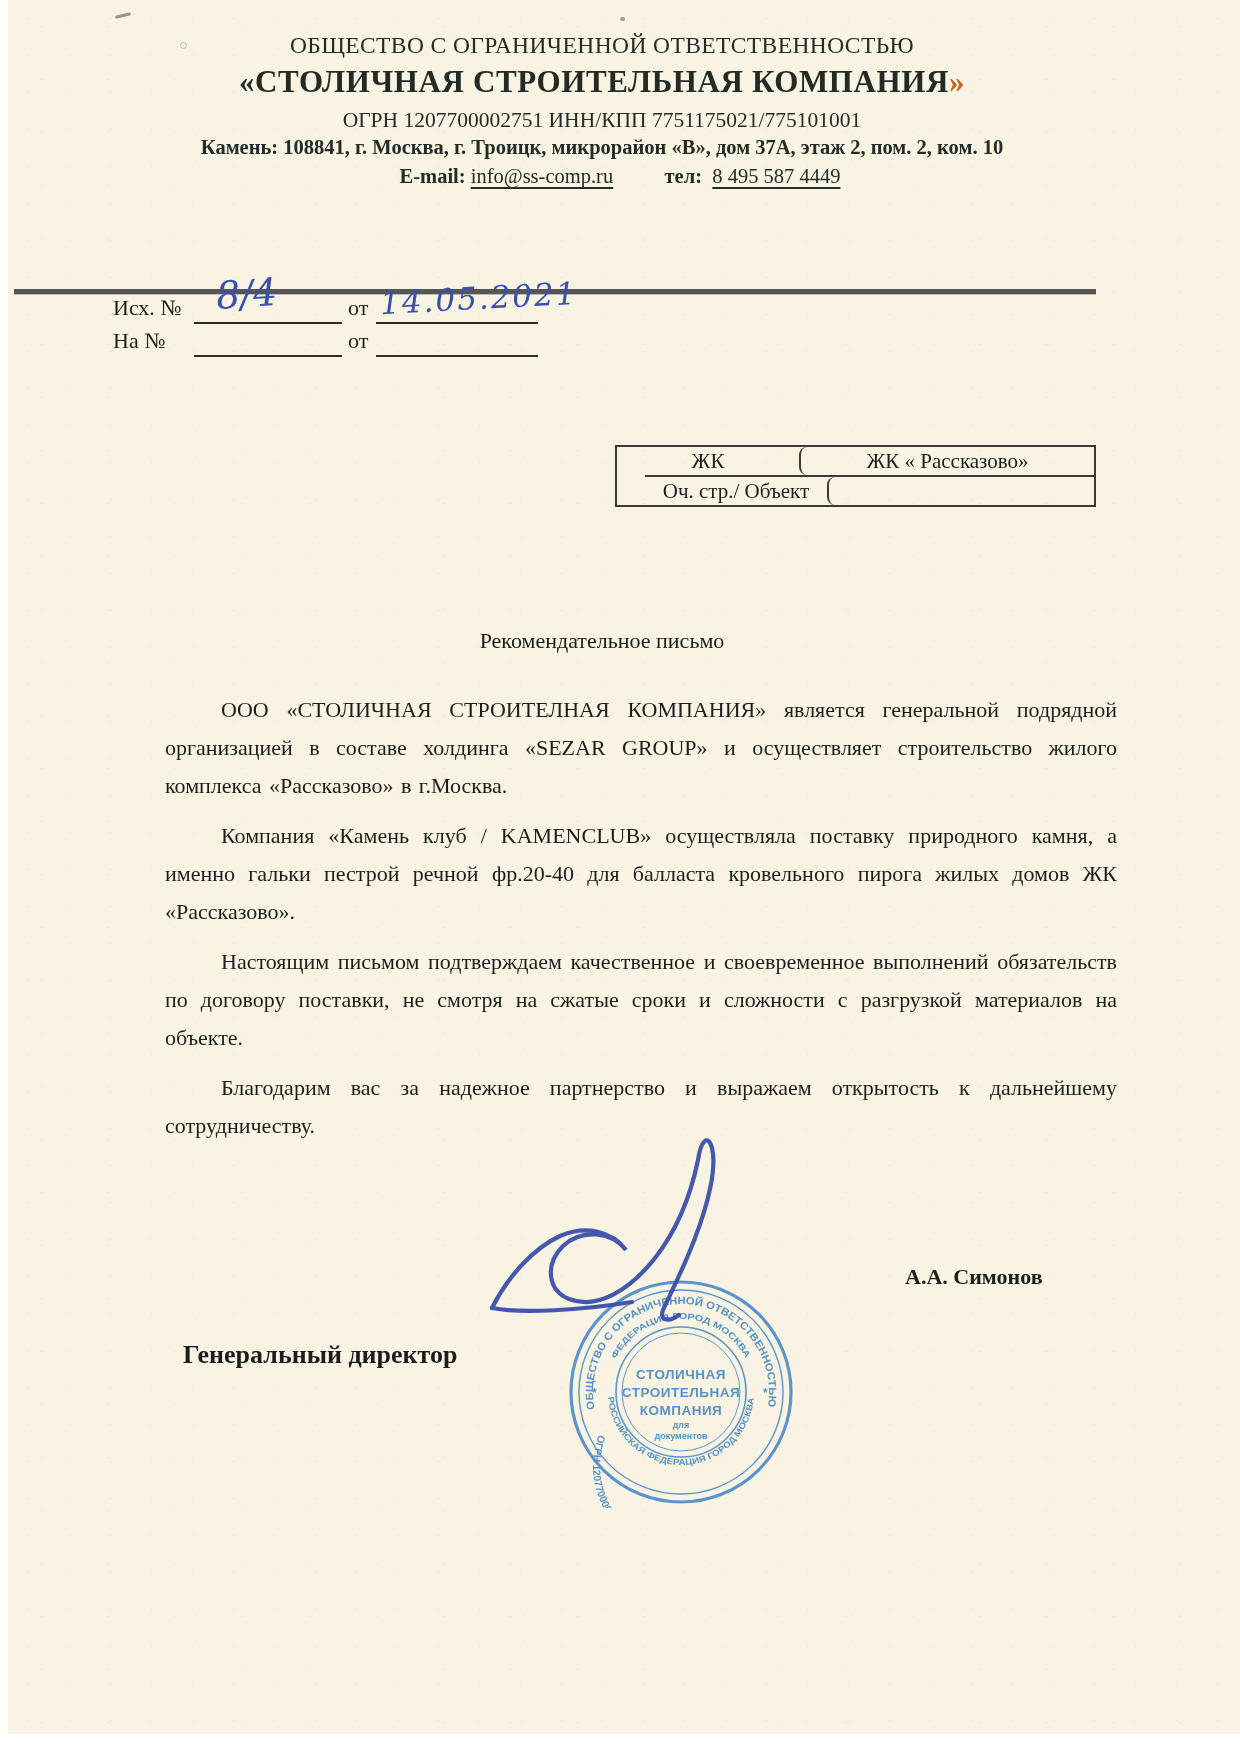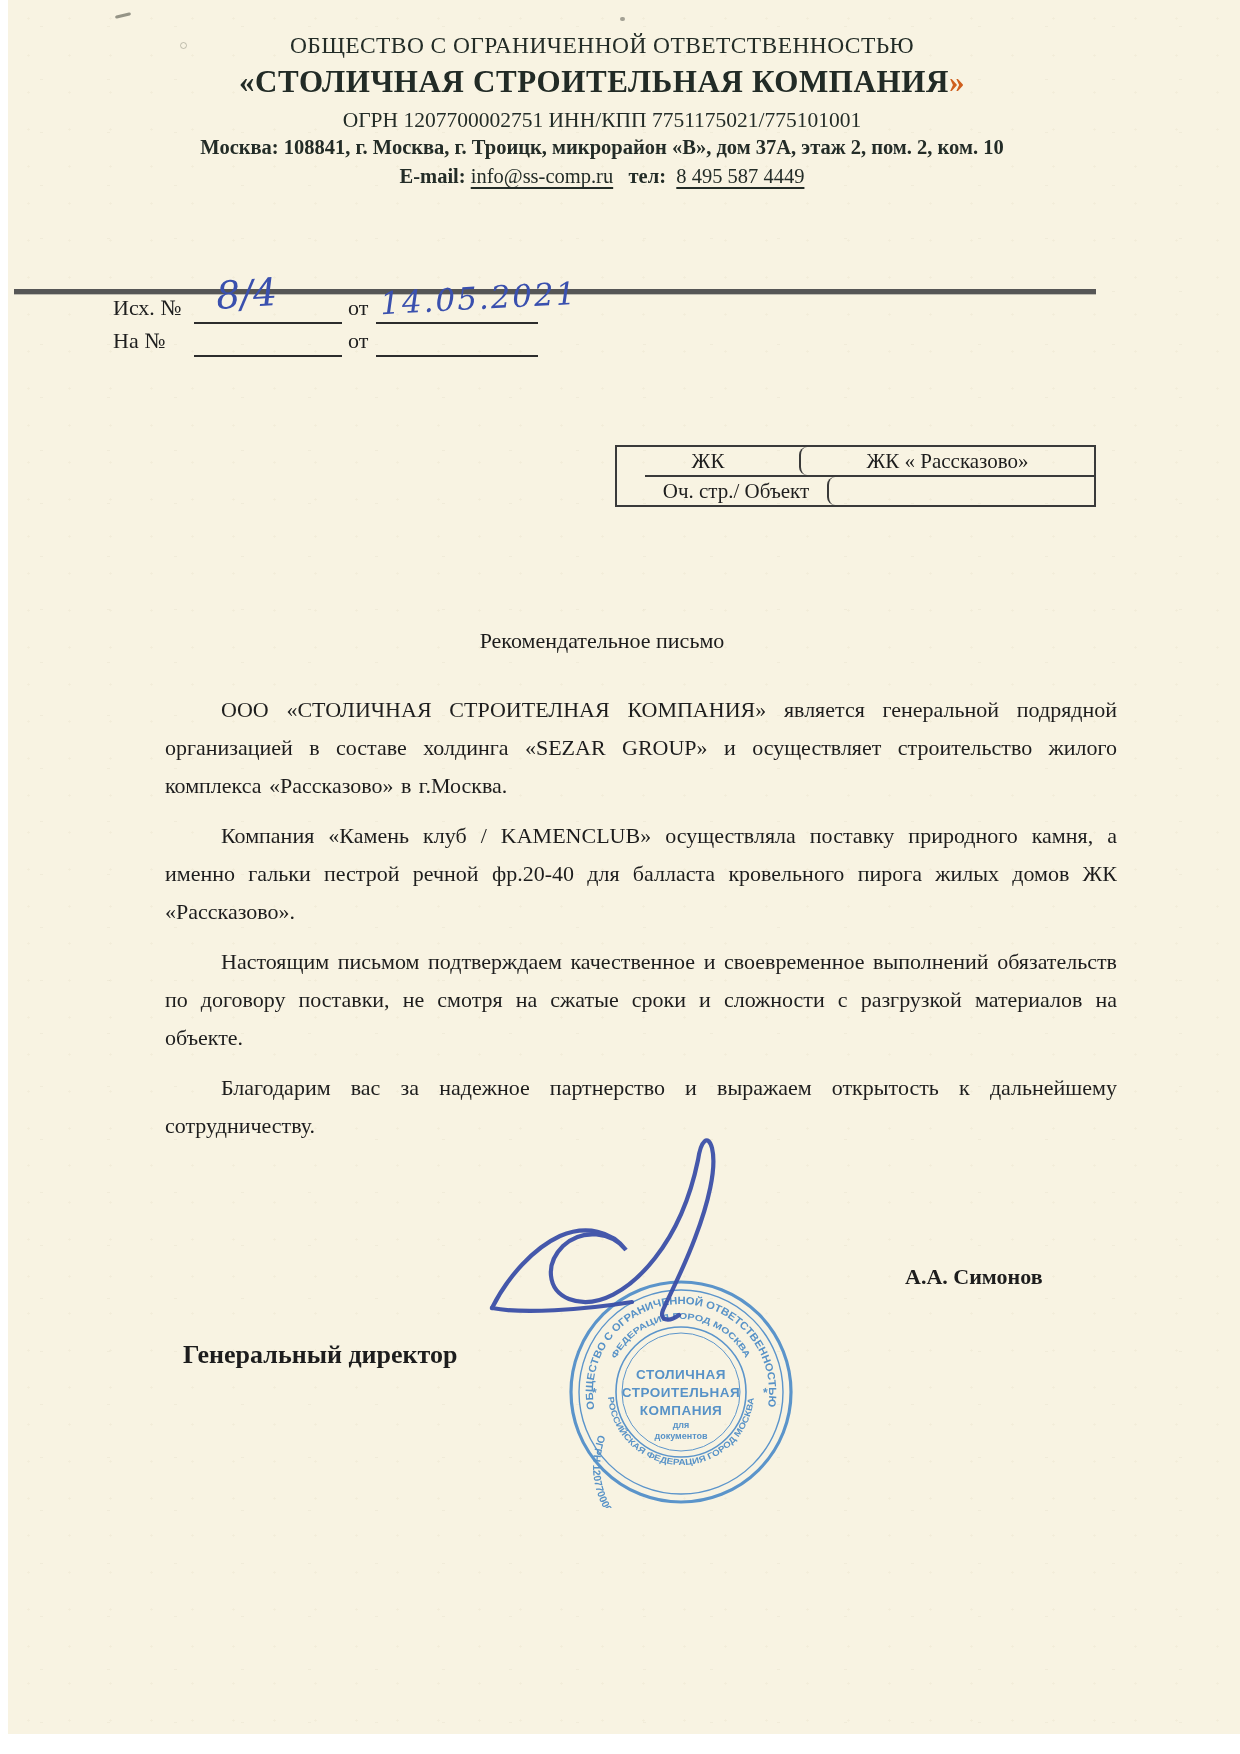--- a/index.html
+++ b/index.html
@@ -13,21 +13,21 @@
   .speck{position:absolute;background:#6b6b60;border-radius:2px;}
 
   
   .letterhead{position:absolute;left:0;top:0;width:1188px;text-align:center;color:#232c27;}
   .lh-line1{position:absolute;top:32px;width:100%;font-size:23.5px;letter-spacing:.4px;}
   .lh-line2{position:absolute;top:64px;width:100%;font-size:31px;font-weight:bold;letter-spacing:.6px;color:#222b26;}
   .lh-line2 .quote-accent{color:#cf5f1e;}
   .lh-line3{position:absolute;top:108px;width:100%;font-size:21.5px;}
   .lh-line4{position:absolute;top:136px;width:100%;font-size:20.5px;font-weight:bold;}
   .lh-line5{position:absolute;top:165px;width:100%;font-size:20.5px;}
-  .lh-line5 b{font-weight:bold;}
+  .lh-line5 b{font-weight:bold;margin-left:36px;}
   .u{ text-decoration:underline;text-underline-offset:4px;}
 
   .rule{position:absolute;left:6px;top:289px;width:1082px;height:5px;background:#565656;box-shadow:0 1px 0 rgba(86,86,86,.35);}
 
   
   .ref-label{position:absolute;font-size:22px;color:#1e1e1e;}
   .ref-line{position:absolute;border-bottom:2px solid #2c2c2c;height:1px;}
   .handwriting{position:absolute;font-family:"DejaVu Serif",serif;font-style:italic;color:#3a50ae;white-space:nowrap;}
 
   
@@ -56,21 +56,21 @@
 <div class="paper">
 
   <div class="speck" style="left:107px;top:14px;width:16px;height:3px;transform:rotate(-14deg);opacity:.7;"></div>
   <div class="speck" style="left:612px;top:17px;width:5px;height:4px;opacity:.6;"></div>
   <div class="speck" style="left:172px;top:42px;width:5px;height:5px;border-radius:50%;border:1px solid #8a8a7a;background:transparent;opacity:.5;"></div>
 
   <div class="letterhead">
     <div class="lh-line1">ОБЩЕСТВО С ОГРАНИЧЕННОЙ ОТВЕТСТВЕННОСТЬЮ</div>
     <div class="lh-line2"><span>«СТОЛИЧНАЯ СТРОИТЕЛЬНАЯ КОМПАНИЯ</span><span class="quote-accent">»</span></div>
     <div class="lh-line3">ОГРН 1207700002751 ИНН/КПП 7751175021/775101001</div>
-    <div class="lh-line4"><span>Москва:</span> <span>108841, г. Москва, г. Троицк, микрорайон «В», дом 37А, этаж 2, пом. 2, ком. 10</span></div>
+    <div class="lh-line4"><span>Камень:</span> <span>108841, г. Москва, г. Троицк, микрорайон «В», дом 37А, этаж 2, пом. 2, ком. 10</span></div>
     <div class="lh-line5"><b>E-mail:</b> <span class="u">info@ss-comp.ru</span>&nbsp;&nbsp;&nbsp;<b>тел:</b>&nbsp; <span class="u">8 495 587 4449</span></div>
   </div>
 
   <div class="rule"></div>
 
   <div>
     <span class="ref-label" style="left:105px;top:295px;">Исх. №</span>
     <span class="ref-line" style="left:186px;top:321px;width:148px;"></span>
     <span class="handwriting" style="left:208px;top:272px;font-size:38px;transform:rotate(-4deg);">8/4</span>
     <span class="ref-label" style="left:340px;top:295px;">от</span>

